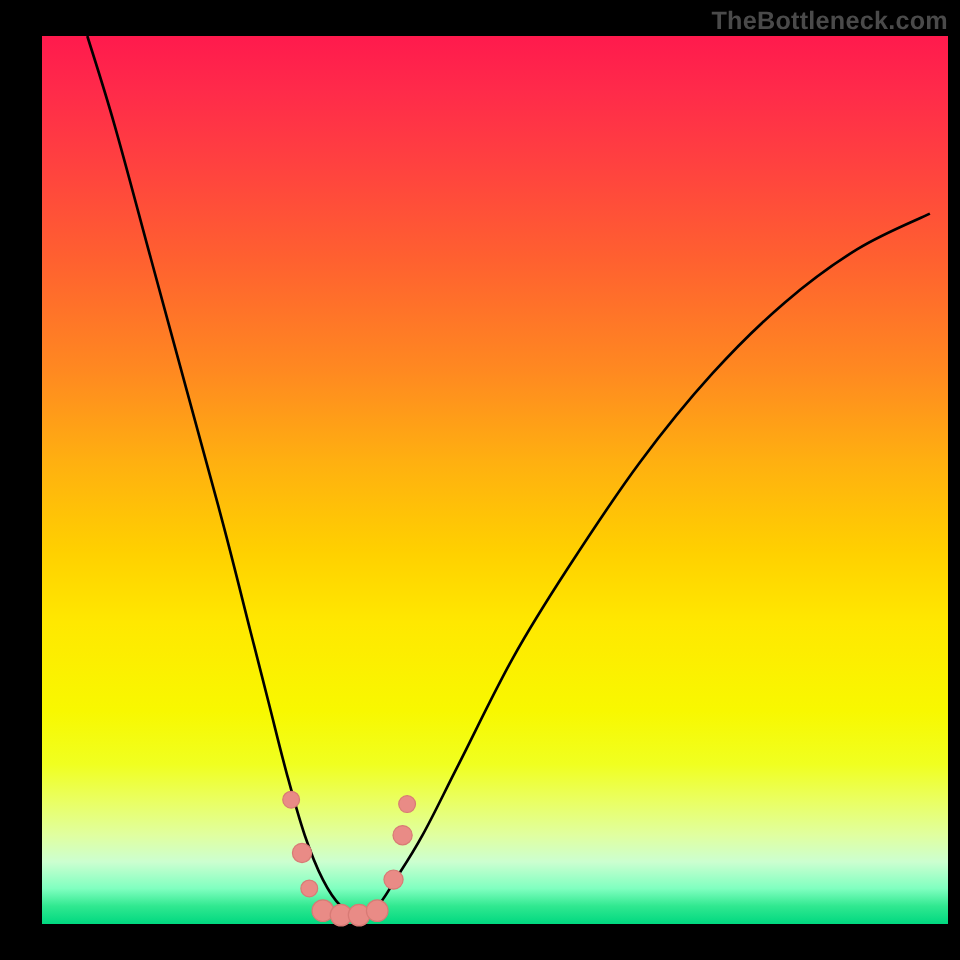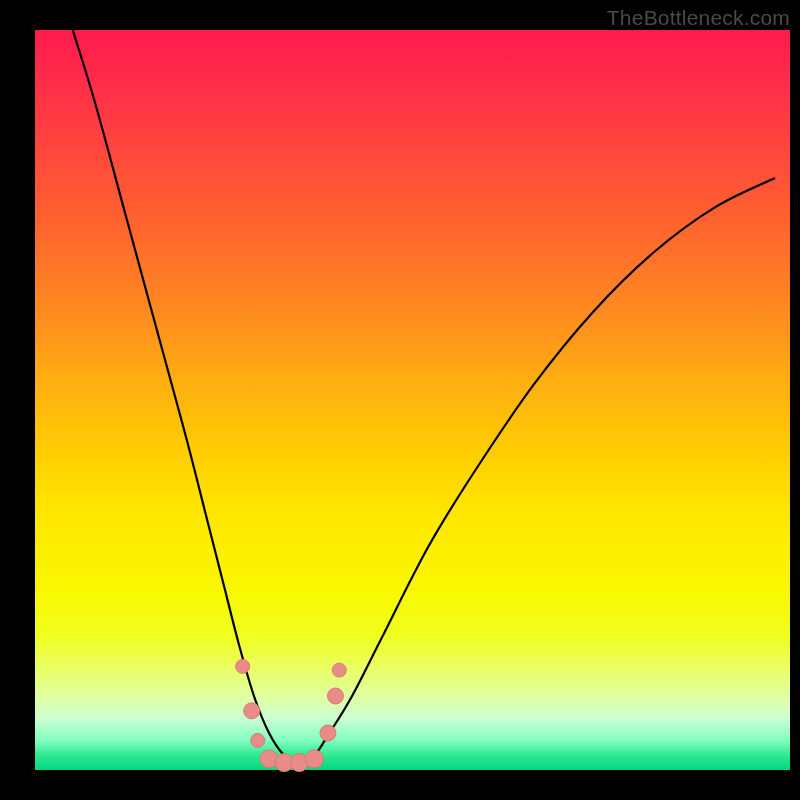--- a/index.html
+++ b/index.html
@@ -41,21 +41,21 @@
       #30e890 98%,
       #00d880 100%
     );
   }
   .watermark {
     position: absolute;
     top: 6px;
     right: 10px;
     color: #4a4a4a;
     font-size: 21px;
-    font-weight: 400;
+    font-weight: 700;
     letter-spacing: 0.2px;
     pointer-events: none;
   }
   svg.curve {
     position: absolute;
     left: 0;
     top: 0;
     width: 755px;
     height: 740px;
     overflow: visible;

